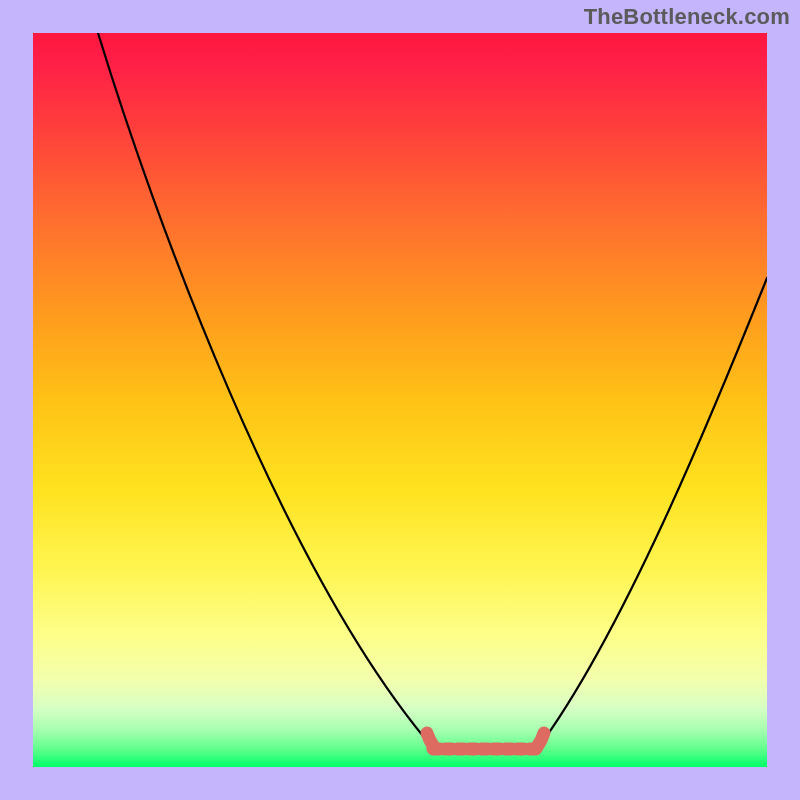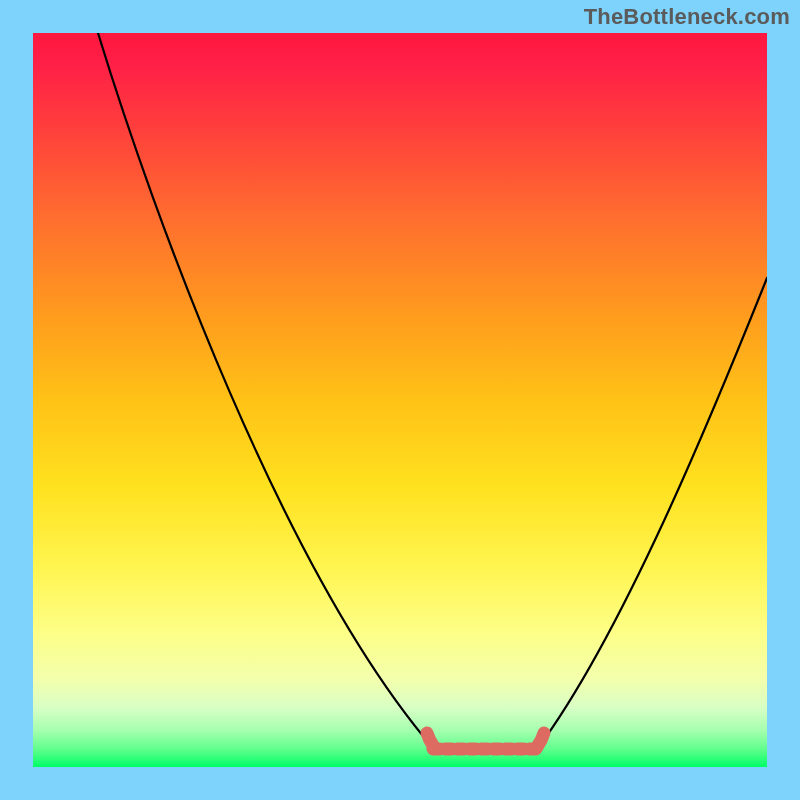--- a/index.html
+++ b/index.html
@@ -9,21 +9,21 @@
     height: 800px;
     background: #000000;
     overflow: hidden;
   }
   .frame {
     position: absolute;
     left: 0;
     top: 0;
     width: 800px;
     height: 800px;
-    background: #7dd3fc;
+    background: #c4b5fd;
   }
   .watermark {
     position: absolute;
     top: 4px;
     right: 10px;
     font-family: Arial, Helvetica, sans-serif;
     font-size: 22px;
     font-weight: 600;
     color: #5b5b5b;
     letter-spacing: 0.2px;

